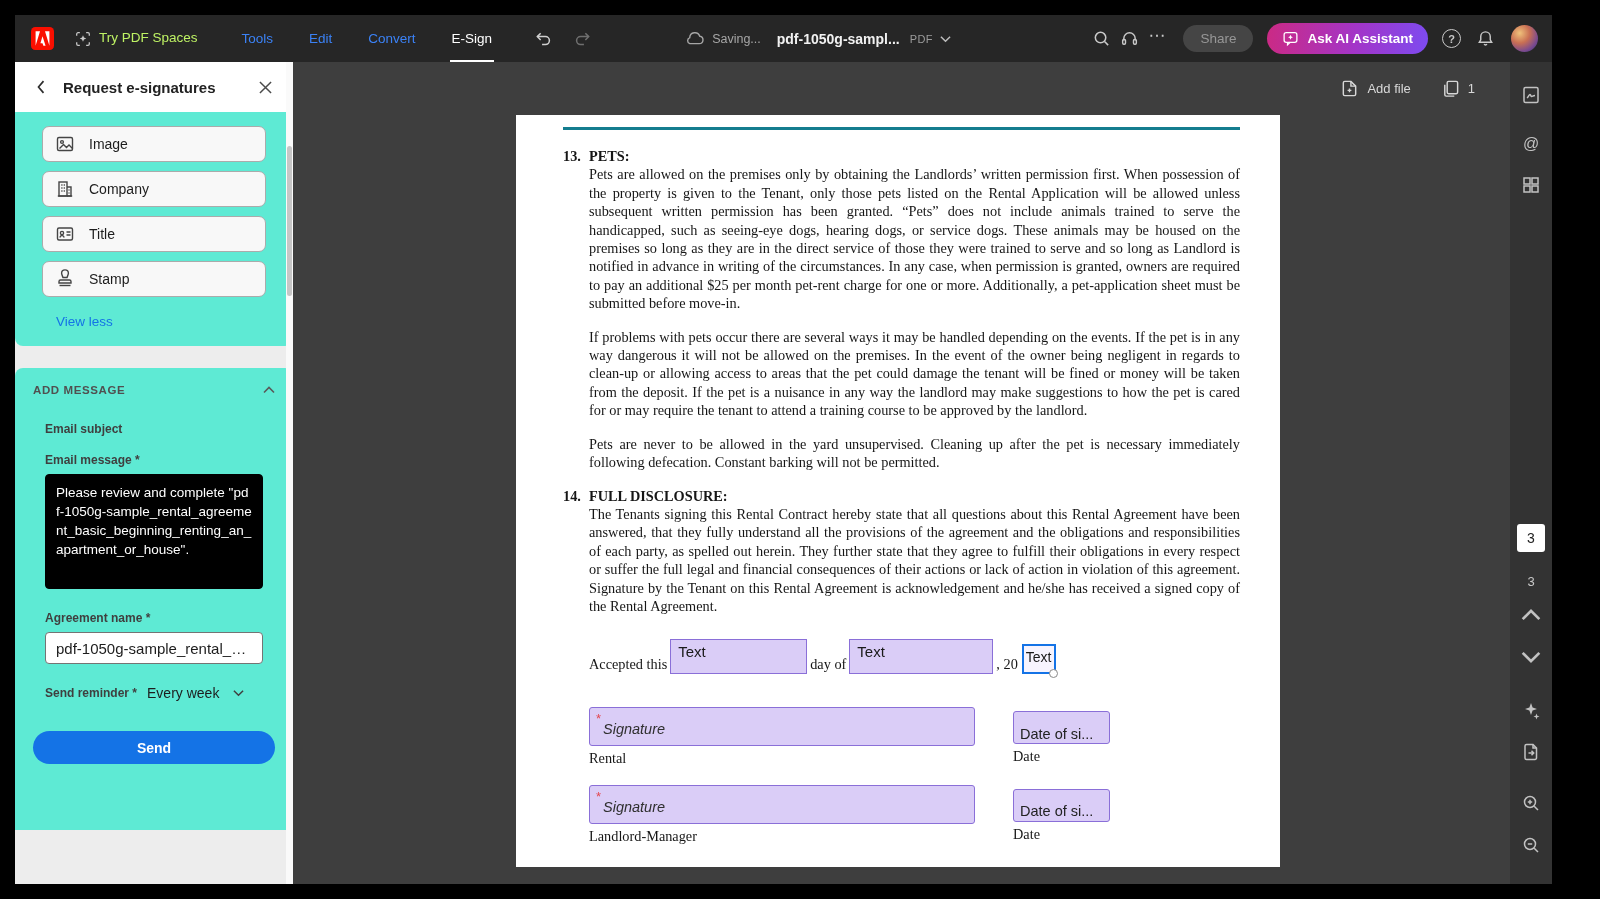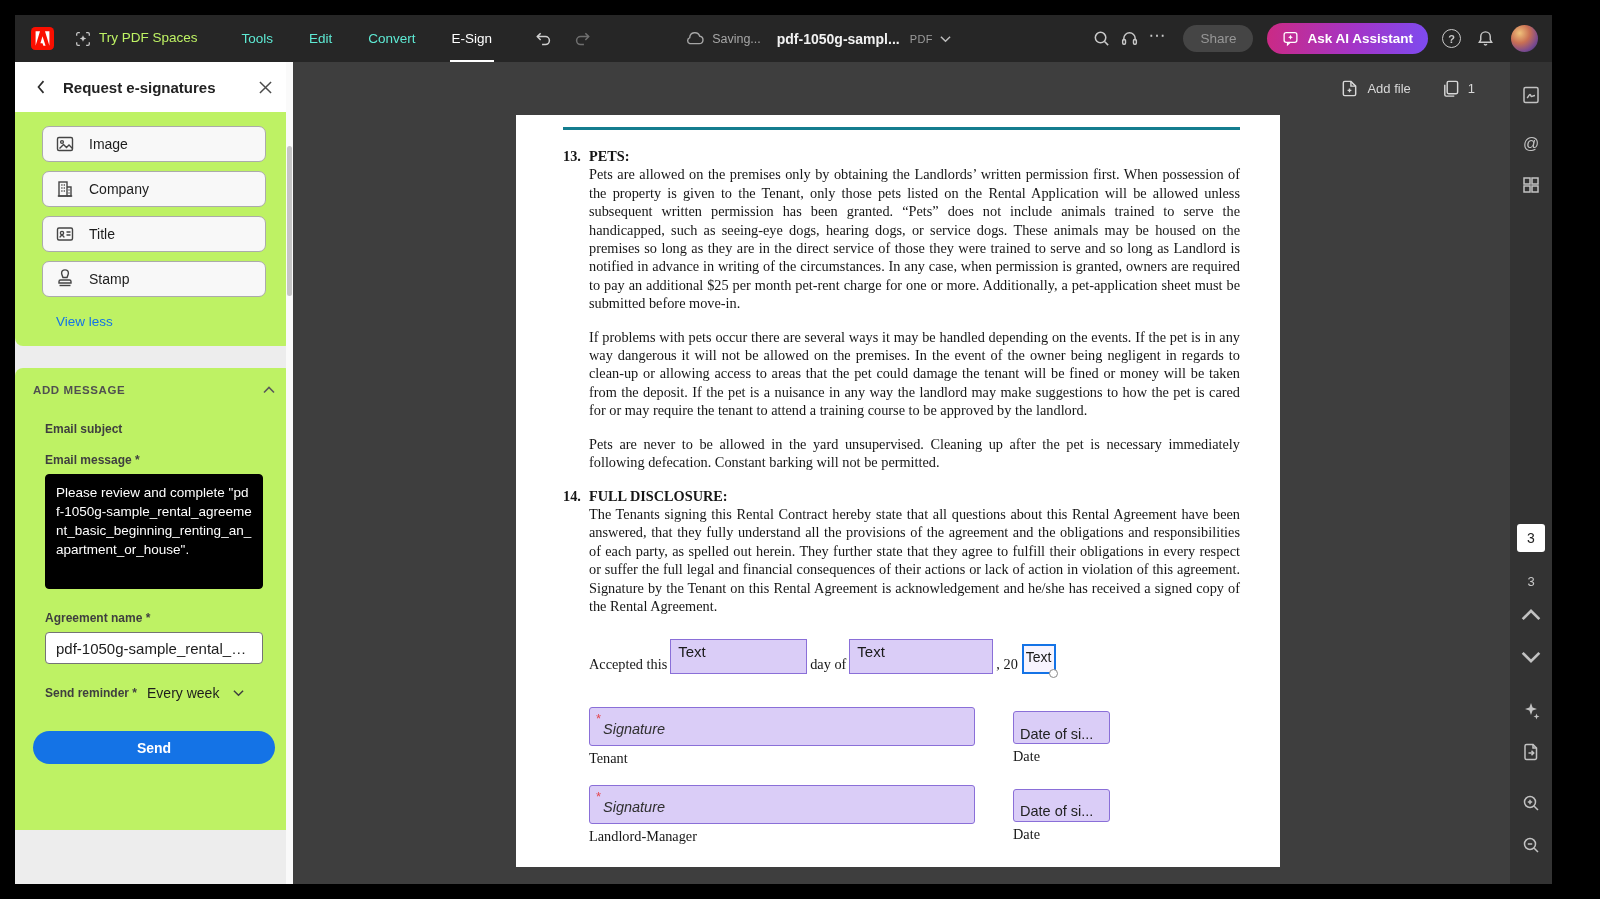--- a/index.html
+++ b/index.html
@@ -6,21 +6,21 @@
   html,body { width:1600px; height:899px; background:#000; overflow:hidden;
               font-family:"Liberation Sans", sans-serif; }
   .app { position:absolute; left:15px; top:15px; width:1537px; height:869px; background:#3e3e3e; }
 
   
   .topbar { height:47px; background:#262626; display:flex; align-items:center; padding:0 14px 0 16px; color:#d6d6d6; }
   .logo { width:23px; height:23px; flex:0 0 auto; }
   .spaces { display:flex; align-items:flex-start; gap:7px; margin-left:20px; font-size:13.5px; color:#bef264; cursor:pointer; }
   .spaces svg { width:18px; height:18px; color:#c9c9c9; }
   .menu { display:flex; gap:36px; margin-left:44px; }
-  .menu-item { height:47px; line-height:47px; font-size:13.5px; color:#5eead4; position:relative; cursor:pointer; }
+  .menu-item { height:47px; line-height:47px; font-size:13.5px; color:#3b82f6; position:relative; cursor:pointer; }
   .menu-item.active { color:#fff; }
   .menu-item.active::after { content:""; position:absolute; left:-2px; right:-2px; bottom:0; height:2px; background:#fff; }
   .histbtn { background:none; border:none; margin-left:26px; cursor:pointer; display:flex; align-items:center; }
   .histbtn svg { width:19px; height:19px; }
   .undo { color:#cfcfcf; margin-left:42px; }
   .redo { color:#6f6f6f; }
   .saving { display:flex; align-items:center; gap:7px; margin-left:92px; color:#a6a6a6; font-size:12.5px;text-align:center; }
   .saving svg { width:21px; height:15px; }
   .fileinfo { display:flex; align-items:center; margin-left:16px; }
   .filename { font-size:14px; font-weight:700; color:#f1f1f1; }
@@ -43,21 +43,21 @@
   
   .body { display:flex; height:822px; }
 
   
   .panel { width:278px; background:#ededed; position:relative; overflow:hidden; flex:0 0 auto; }
   .panel-header { height:50px; background:#fff; display:flex; align-items:center; padding:0 16px 0 14px; }
   .back-btn, .close-btn { background:none; border:none; cursor:pointer; display:flex; align-items:center; justify-content:center; width:24px; height:24px; }
   .back-btn svg { width:10px; height:16px; color:#2c2c2c; }
   .close-btn svg { width:13px; height:13px; color:#4b4b4b; }
   .panel-title { font-size:15px; font-weight:700; color:#222; margin-left:10px; flex:1; }
-  .card { background:#bef264; }
+  .card { background:#5eead4; }
   .card-fields { padding:14px 27px 16px 27px; border-radius:0 0 8px 8px; }
   .field-btn { display:flex; align-items:center; gap:14px; width:100%; height:36px; padding:0 12px; margin-bottom:9px;
                background:#f8f8f8; border:1px solid #ababab; border-radius:7px; font-size:14px; color:#1d1d1d; cursor:pointer;
                font-family:"Liberation Sans",sans-serif; }
   .field-btn svg { width:20px; height:20px; color:#454545; }
   .view-less { display:inline-block; margin:8px 0 0 14px; font-size:13.5px; color:#1473e6; background:none; border:none; cursor:pointer; }
   .panel-gap { height:22px; }
   .card-message { padding:16px 18px 24px 18px; border-radius:8px 8px 0 0; min-height:462px; }
   .addmsg-head { display:flex; align-items:center; justify-content:space-between; cursor:pointer; }
   .addmsg-title { font-size:11.5px; font-weight:700; letter-spacing:.6px; color:#505050; }
@@ -366,21 +366,21 @@
             <div class="handle"></div>
           </div>
         </div>
 
         <div class="sig-row sig-row1">
           <div class="sig-col">
             <div class="sigbox">
               <span class="sig-ast">*</span>
               <span class="sig-lbl">Signature</span>
             </div>
-            <div class="caption">Tenant</div>
+            <div class="caption">Rental</div>
           </div>
           <div class="date-col">
             <div class="datebox">
               <span>Date of si...</span>
             </div>
             <div class="caption">Date</div>
           </div>
         </div>
 
         <div class="sig-row sig-row2">

